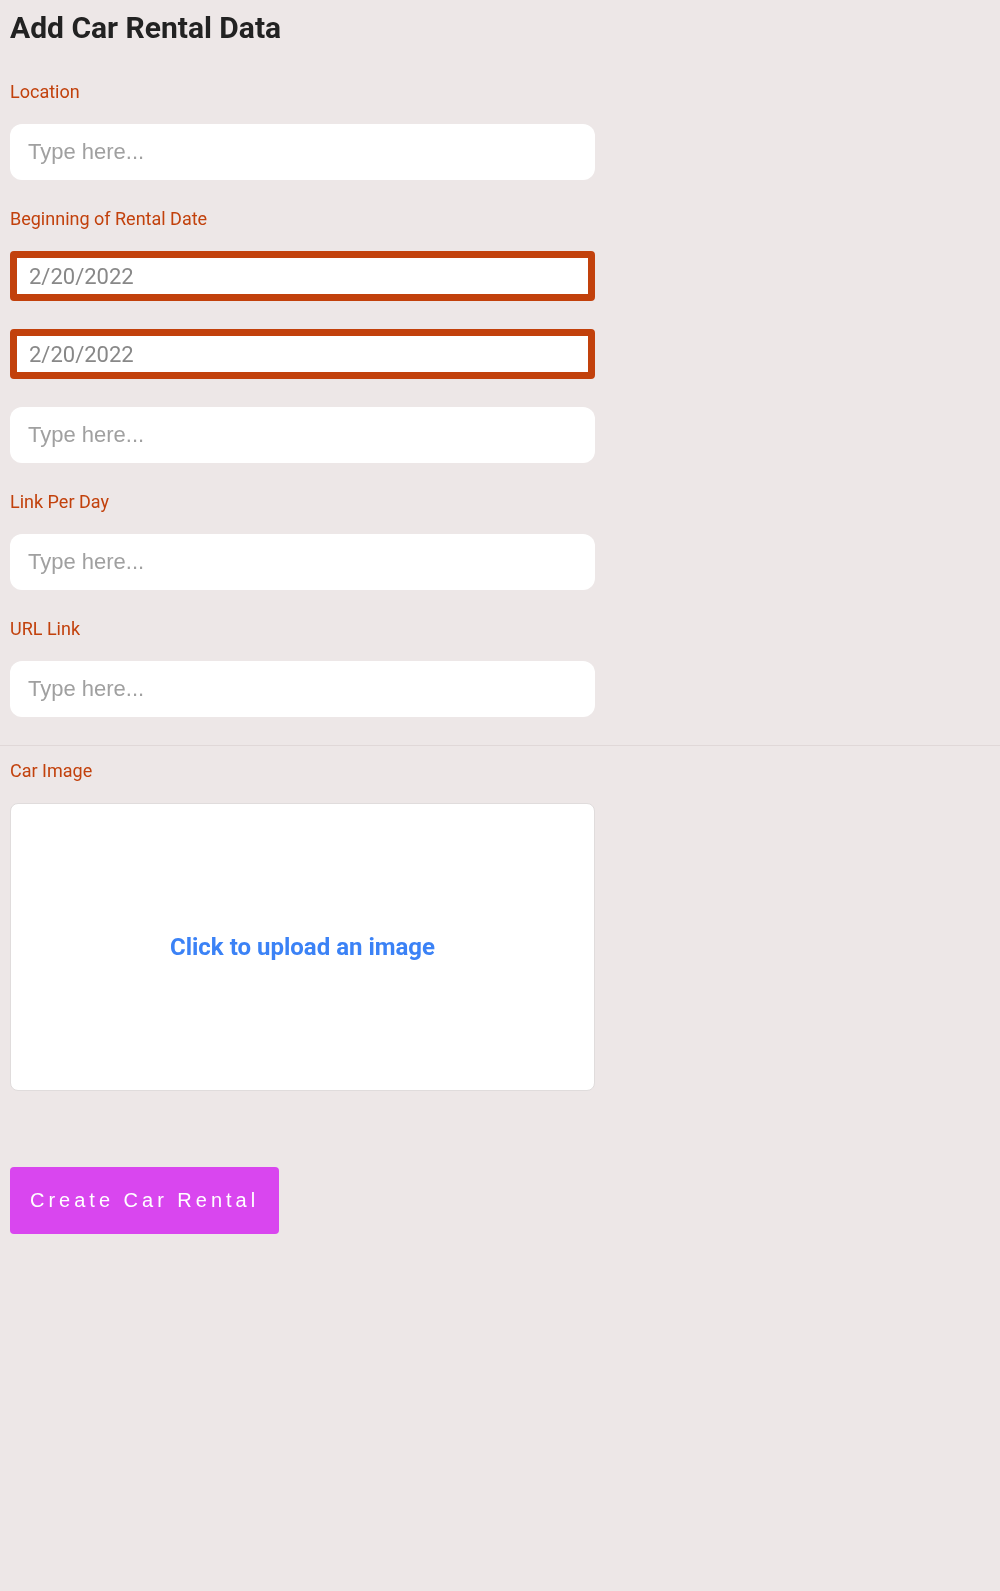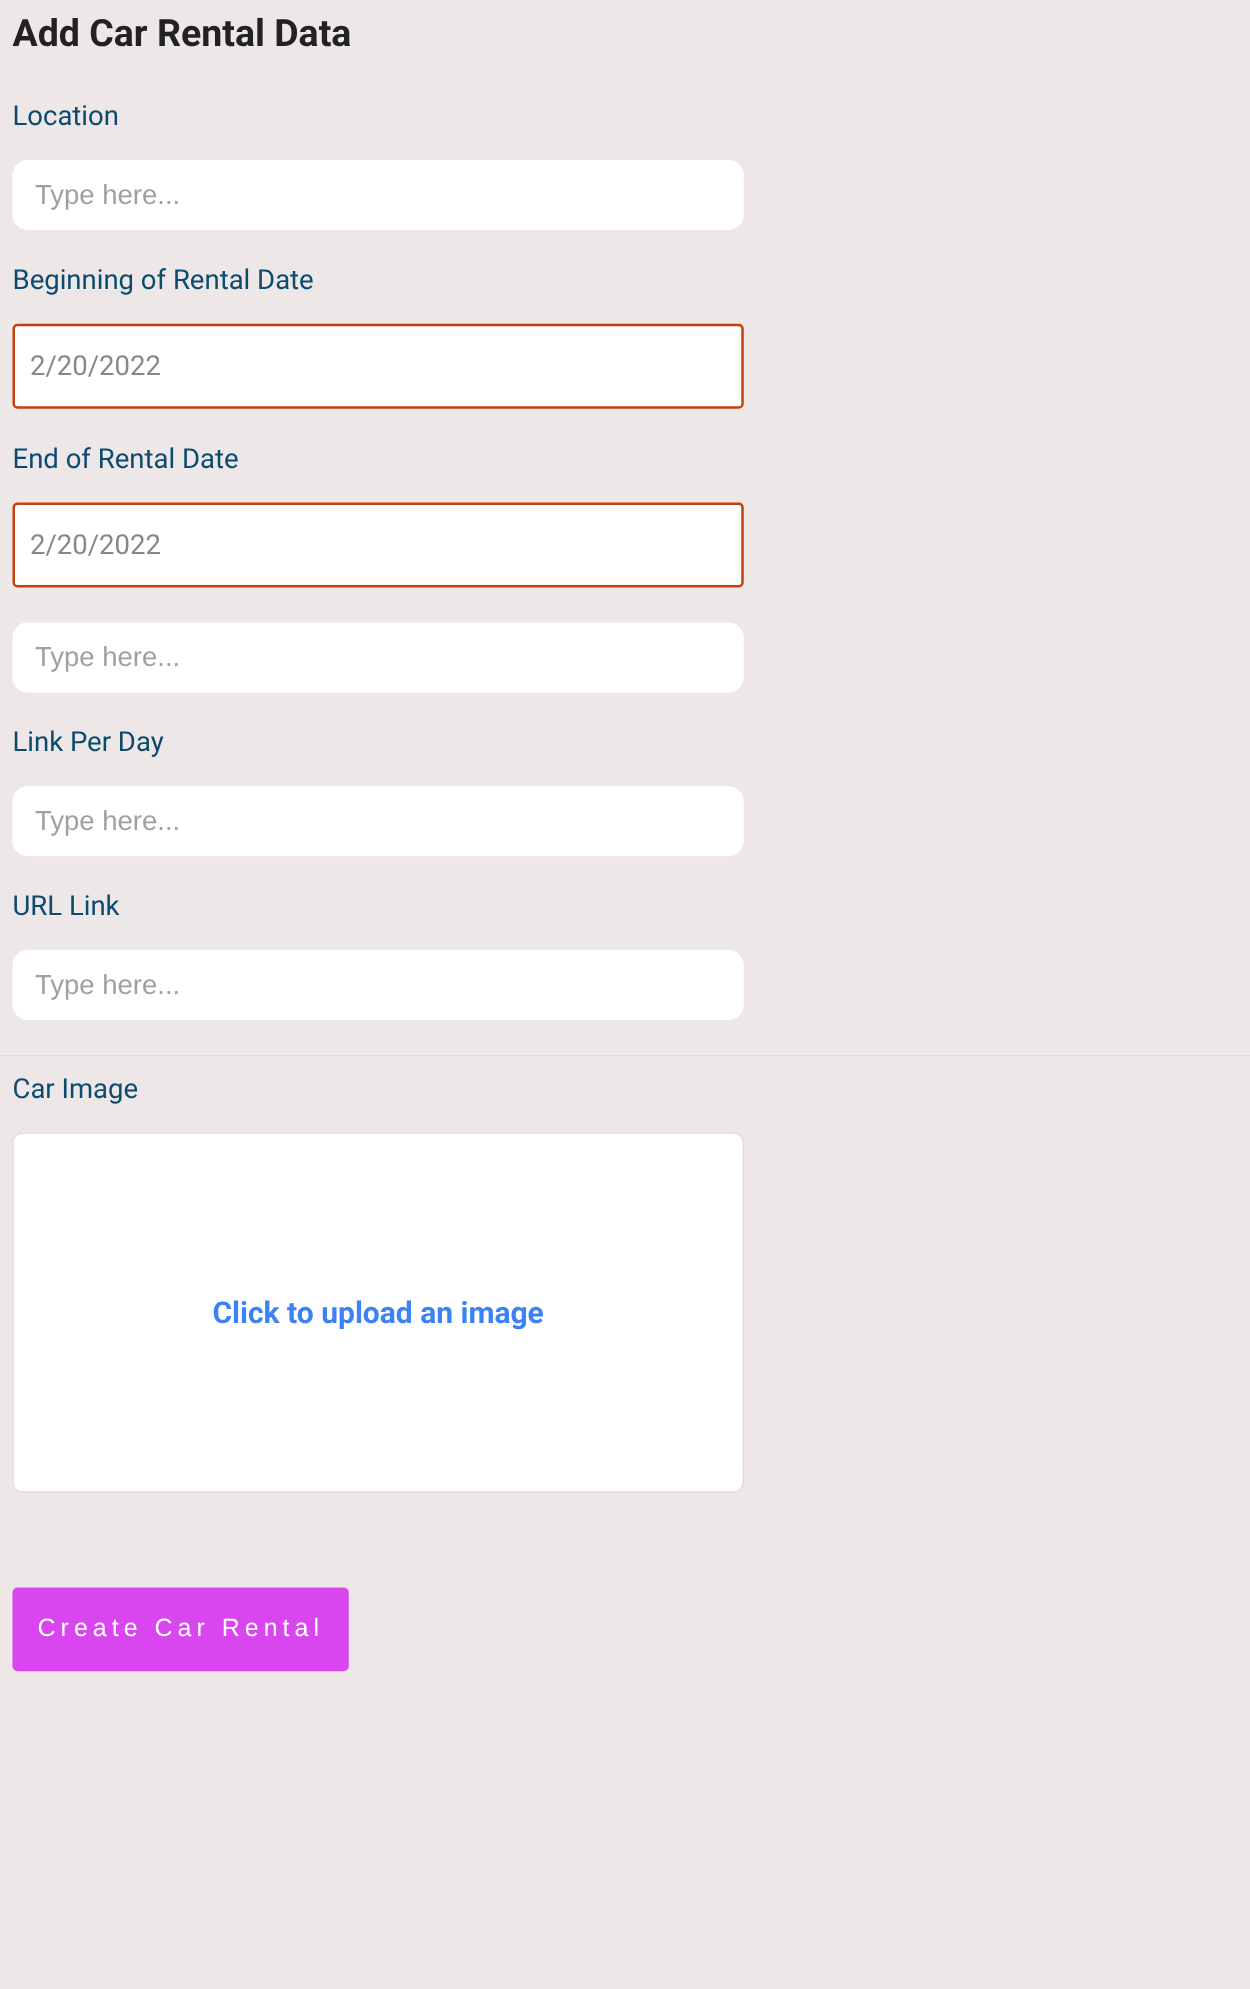--- a/index.html
+++ b/index.html
@@ -19,45 +19,45 @@
       color: #222;
       margin-bottom: 36px;
     }
     .form-container {
       width: 585px;
     }
     .field-group {
       margin-bottom: 28px;
     }
     .field-label {
-      font-size: 22px;
-      color: #0c4a6e;
+      font-size: 18px;
+      color: #c2410c;
       display: block;
       margin-bottom: 22px;
       font-weight: 400;
     }
     .text-input {
       width: 100%;
       height: 56px;
       background-color: #ffffff;
       border: none;
       border-radius: 12px;
       padding: 0 18px;
       font-size: 22px;
       color: #333;
       outline: none;
     }
     .text-input::placeholder {
       color: #a0a0a0;
     }
     .date-input {
       width: 100%;
-      height: 68px;
+      height: 50px;
       background-color: #ffffff;
-      border: 2px solid #c2410c;
+      border: 7px solid #c2410c;
       border-radius: 4px;
       padding: 0 12px;
       font-size: 22px;
       color: #888;
       outline: none;
       display: flex;
       align-items: center;
     }
     .upload-area {
       width: 100%;
@@ -106,21 +106,20 @@
     <label class="field-label">Location</label>
     <input type="text" class="text-input" placeholder="Type here..." style="">
   </div>
 
   <div class="field-group">
     <label class="field-label">Beginning of Rental Date</label>
     <div class="date-input">2/20/2022</div>
   </div>
 
   <div class="field-group">
-    <label class="field-label">End of Rental Date</label>
     <div class="date-input">2/20/2022</div>
   </div>
 
   <div class="field-group">
     <input type="text" class="text-input" placeholder="Type here..." style="">
   </div>
 
   <div class="field-group">
     <label class="field-label">Link Per Day</label>
     <input type="text" class="text-input" placeholder="Type here..." style="">

